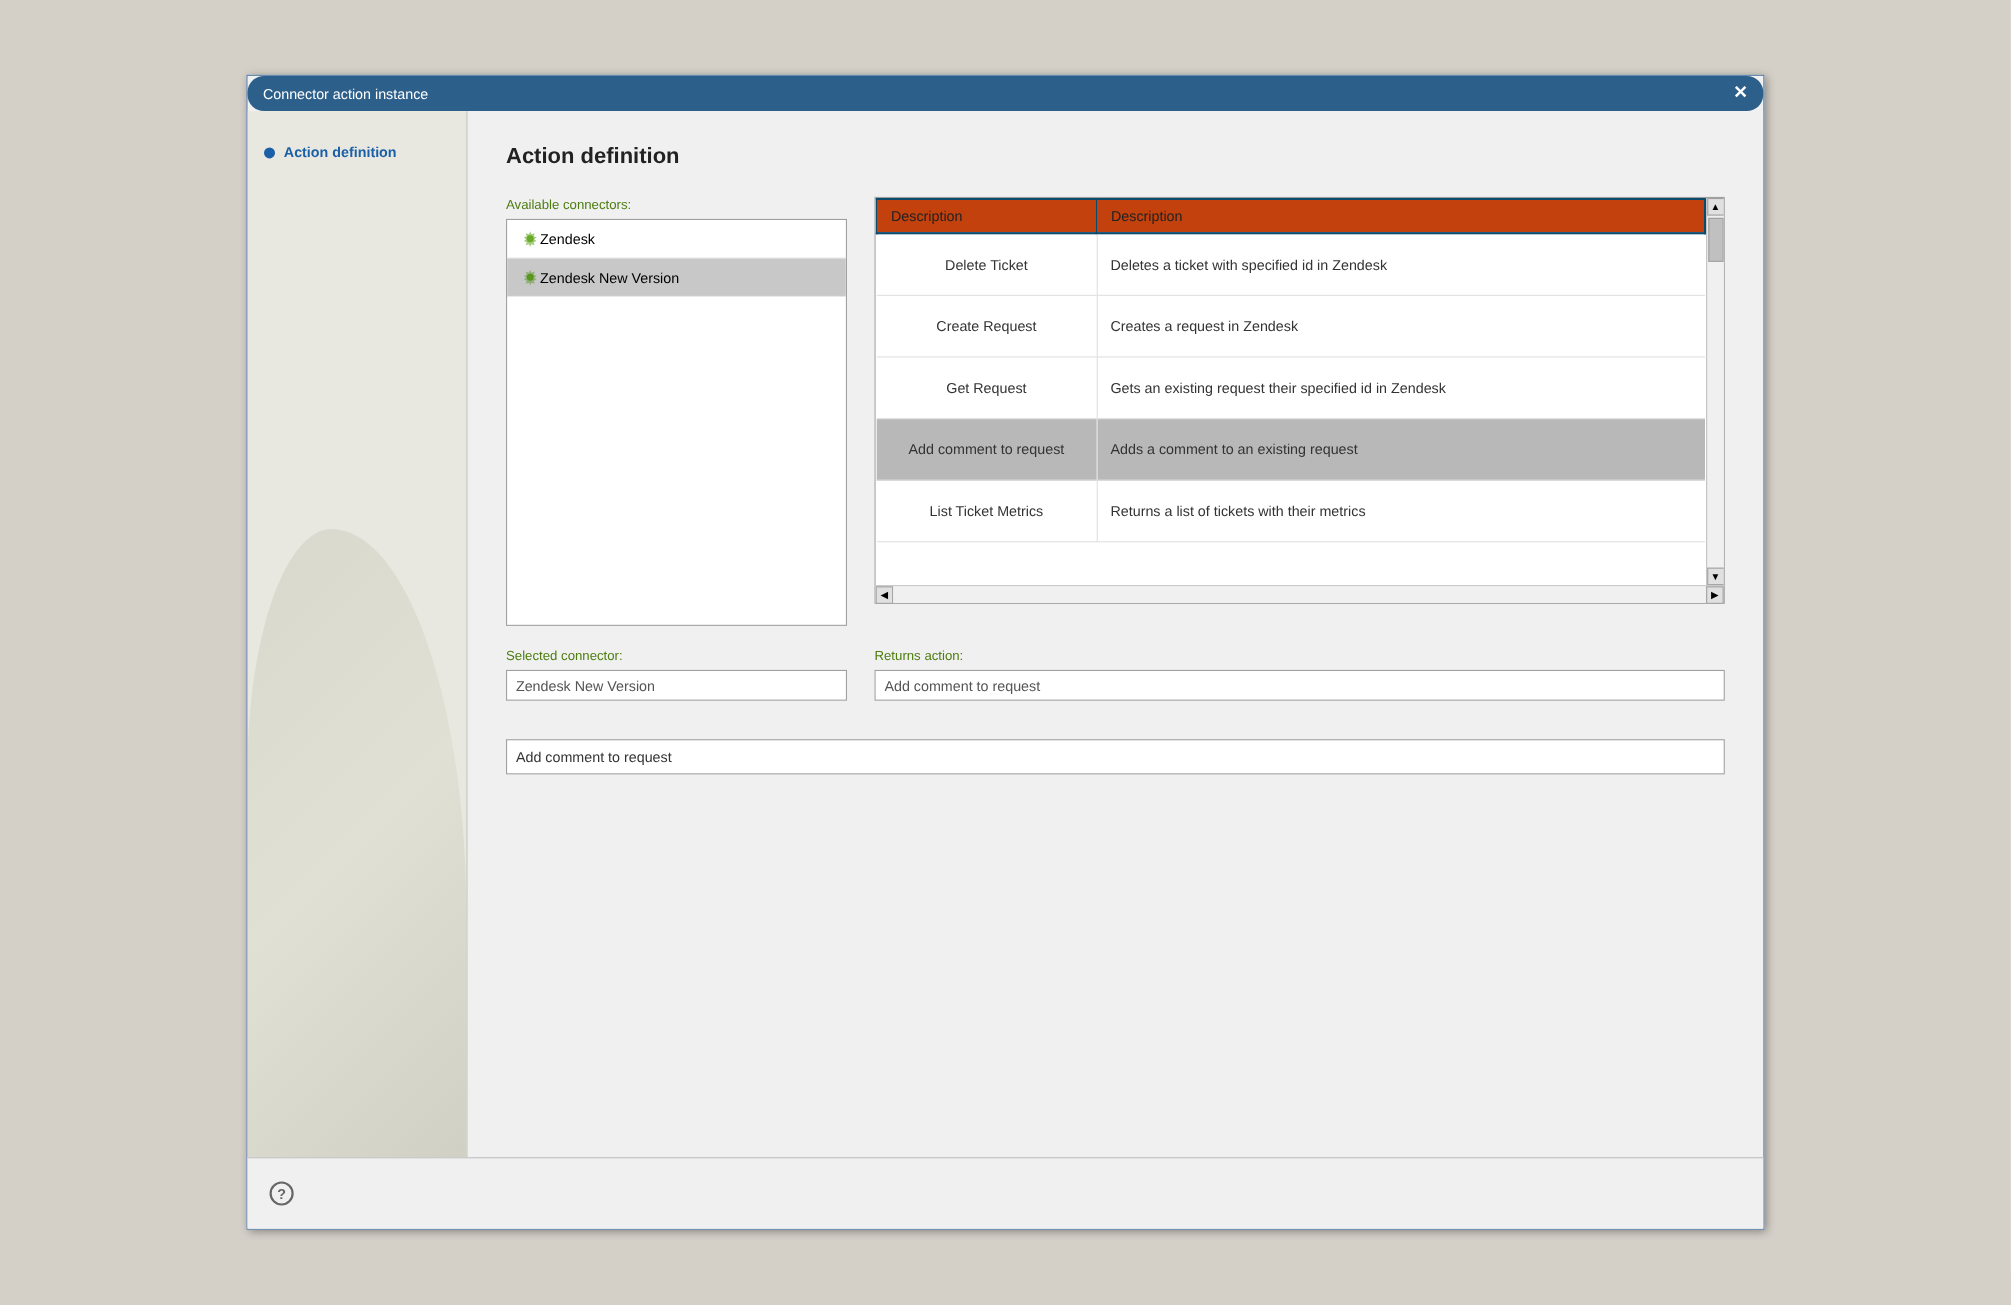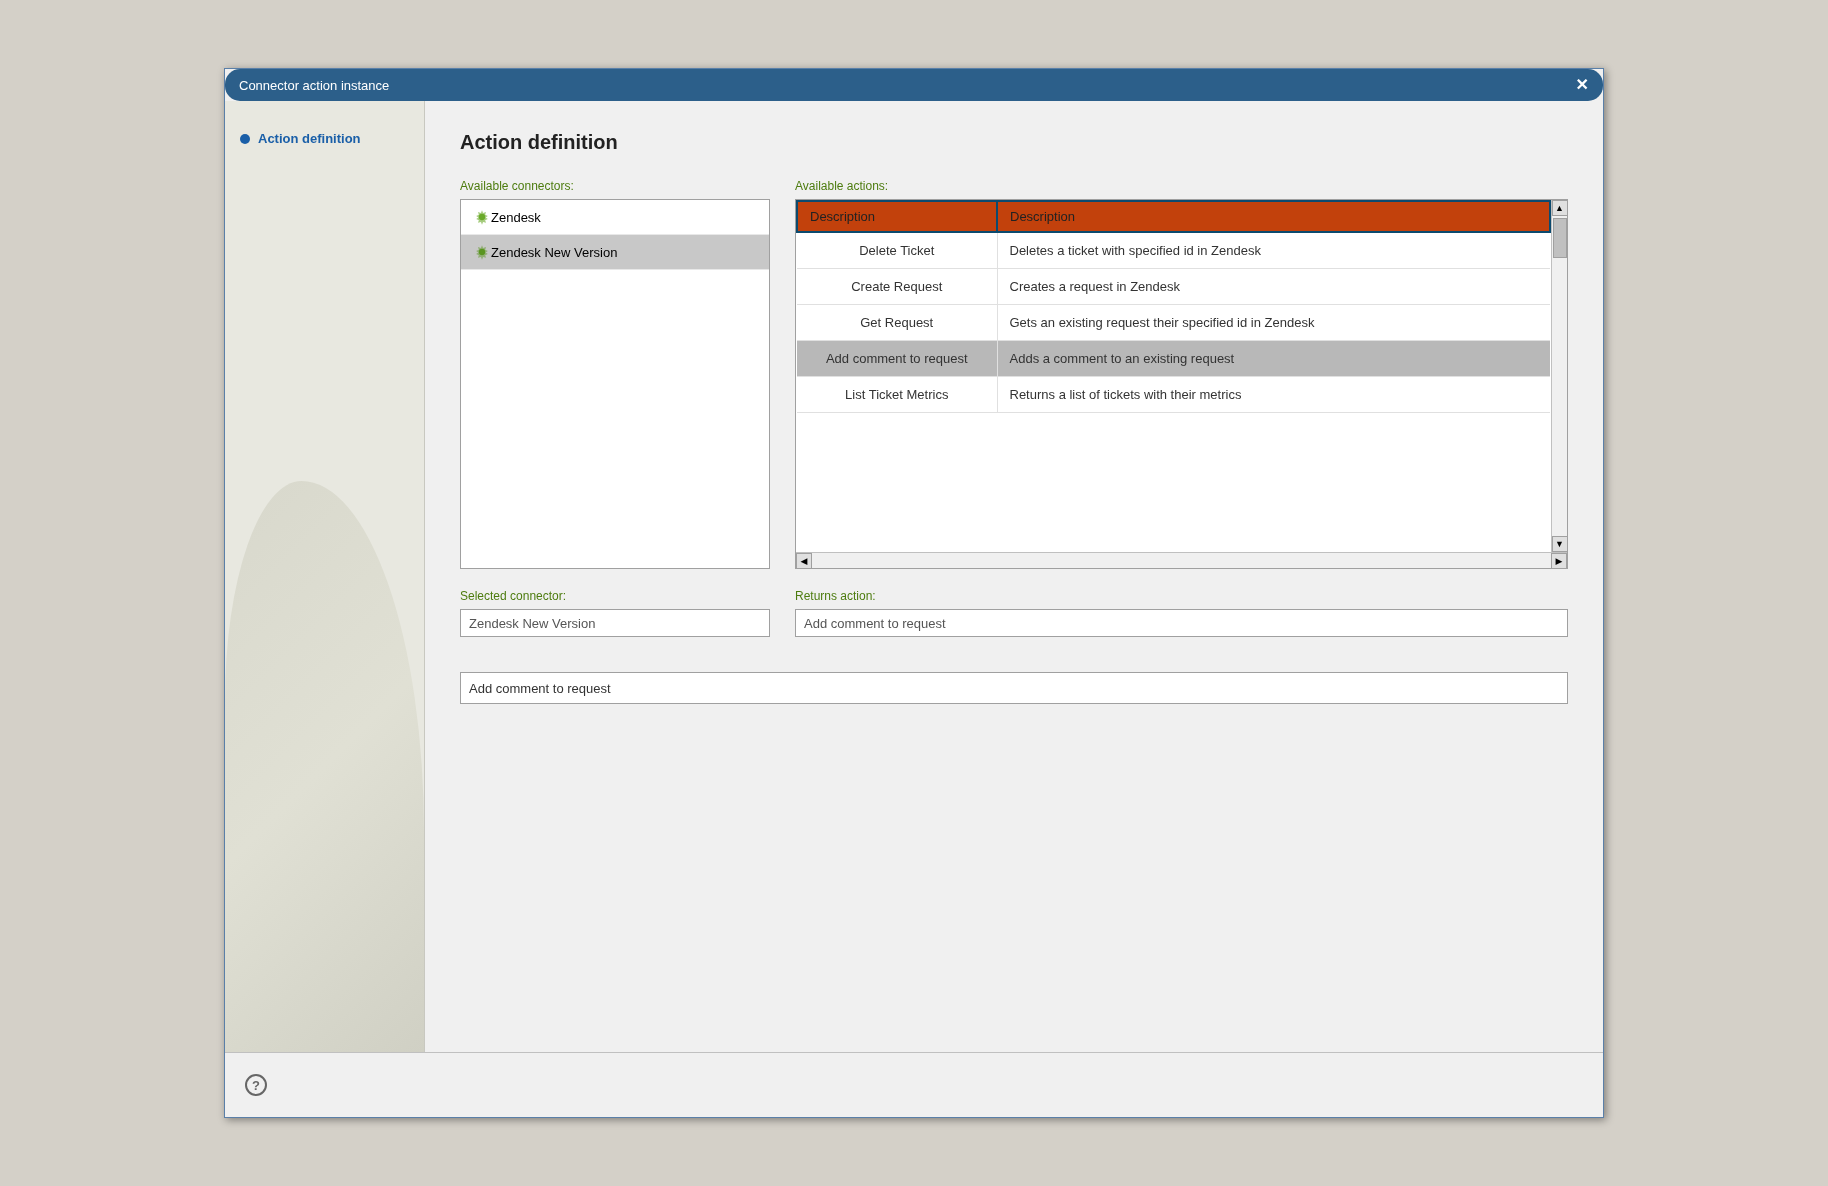--- a/index.html
+++ b/index.html
@@ -153,21 +153,21 @@
       border: 2px solid #0c4a6e;
       padding: 7px 12px;
       text-align: left;
       font-weight: normal;
       font-size: 13px;
       color: #222;
       position: sticky;
       top: 0;
     }
     .actions-table td {
-      padding: 10px 12px;
+      padding: 20px 12px;
       border-bottom: 1px solid #e0e0e0;
       font-size: 13px;
       color: #333;
       vertical-align: middle;
     }
     .actions-table tr.selected td {
       background: #b8b8b8;
     }
     .actions-table td:first-child {
       text-align: center;
@@ -357,21 +357,20 @@
                   <path d="M10 2.5 L11.2 5.5 L14.5 4.5 L13.5 7.5 L16.5 8.8 L14 10.5 L16.5 12.2 L13.5 13.5 L14.5 16.5 L11.2 15.5 L10 18.5 L8.8 15.5 L5.5 16.5 L6.5 13.5 L3.5 12.2 L6 10.5 L3.5 8.8 L6.5 7.5 L5.5 4.5 L8.8 5.5 Z" fill="#5a9520" opacity="0.5"></path>
                   <circle cx="10" cy="10" r="2.5" fill="#5a9520"></circle>
                 </svg>
               </span>
               <span>Zendesk New Version</span>
             </div>
           </div>
         </div>
 
         <div class="col-right">
-          <div class="section-label">Available actions:</div>
           <div class="table-container">
             <div class="table-scroll-area">
               <div class="table-inner">
                 <table class="actions-table">
                   <thead>
                     <tr>
                       <th>Description</th>
                       <th>Description</th>
                     </tr>
                   </thead>

